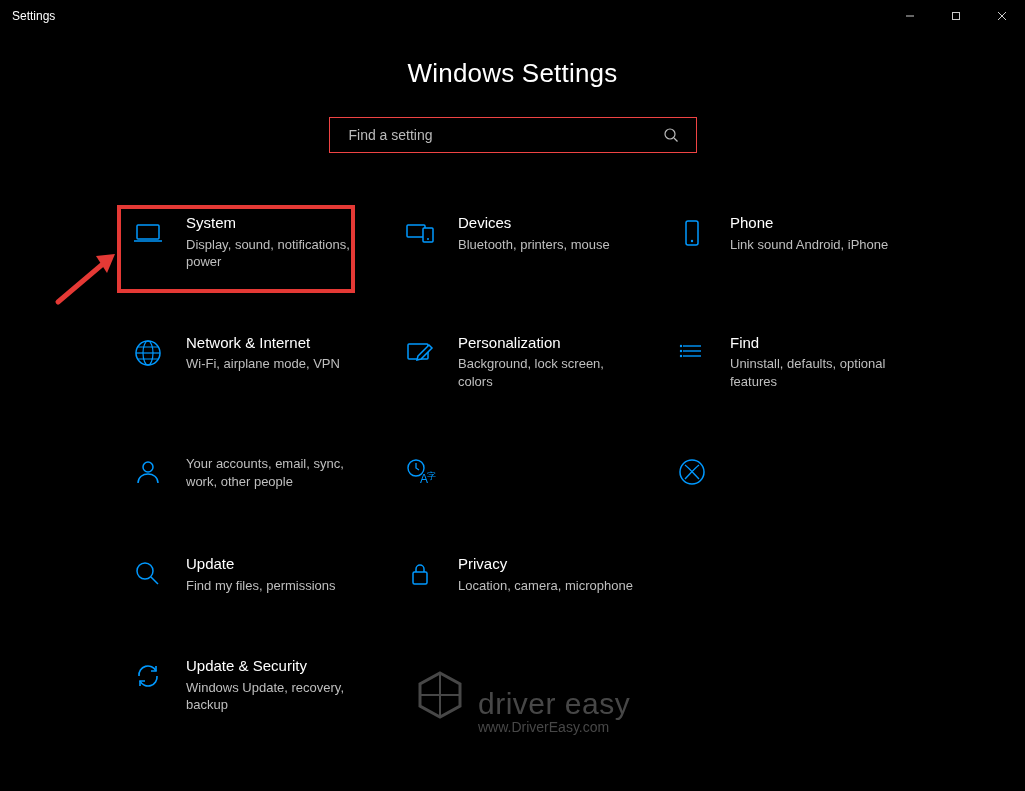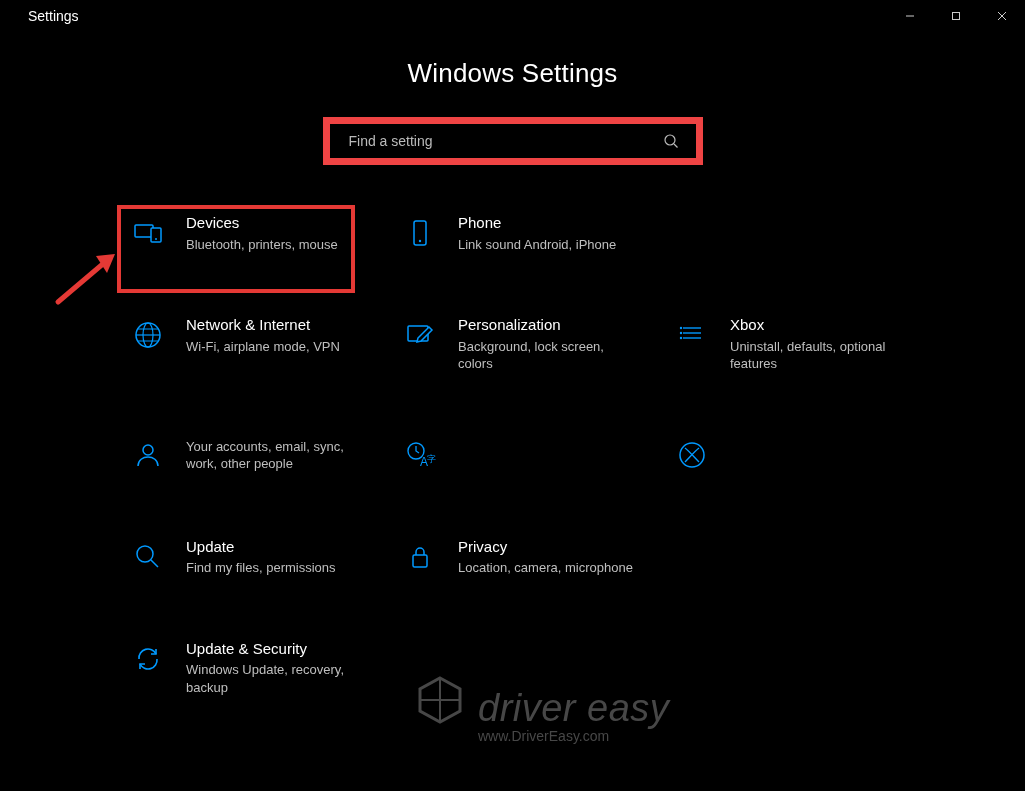--- a/index.html
+++ b/index.html
@@ -11,22 +11,22 @@
     color: #fff;
     font-family: "Segoe UI", -apple-system, Arial, sans-serif;
     overflow: hidden;
     position: relative;
   }
   .titlebar {
     height: 32px;
     display: flex;
     align-items: center;
     justify-content: space-between;
-    padding-left: 28px;
-    font-size: 14px;
+    padding-left: 12px;
+    font-size: 12px;
     color: #fff;
   }
   .titlebar .title {
     font-weight: 400;
   }
   .win-controls {
     display: flex;
     height: 32px;
   }
   .win-btn {
@@ -46,21 +46,21 @@
     letter-spacing: 0.2px;
   }
   .search-wrap {
     display: flex;
     justify-content: center;
     margin-top: 28px;
   }
   .search-box {
     width: 332px;
     height: 34px;
-    border: 7px solid #ef4444;
+    border: 1px solid #ef4444;
     background: #000;
     display: flex;
     align-items: center;
     padding: 0 17px;
     gap: 32px;
   }
   .search-box input {
     flex: 1;
     background: transparent;
     border: none;
@@ -148,22 +148,21 @@
     width: 56px;
     height: 56px;
     margin-right: 10px;
   }
   .watermark .wm-text {
     display: flex;
     flex-direction: column;
     color: #666;
   }
   .watermark .wm-main {
-    font-size: 38px;
-    font-style: italic;
+    font-size: 30px;
     letter-spacing: 0.5px;
     margin-top: 32px;
   }
   .watermark .wm-easy {
     font-weight: 300;
   }
   .watermark .wm-sub {
     font-size: 14px;
     margin-top: -2px;
   }
@@ -207,20 +206,32 @@
     </span>
   </div>
 </div>
 
 <div class="grid">
 
   <div class="row">
     <div class="cell">
       <div class="cell-icon">
         <svg width="34" height="34" viewBox="0 0 34 34" fill="none">
+            <rect x="6" y="9" width="22" height="14" rx="1" stroke="#0099ff" stroke-width="1.5"></rect>
+            <line x1="3" y1="25" x2="31" y2="25" stroke="#0099ff" stroke-width="1.5"></line>
+          </svg>
+      </div>
+      <div class="cell-body">
+        <div class="cell-title">System</div>
+        <div class="cell-desc">Display, sound, notifications, power</div>
+      </div>
+    </div>
+    <div class="cell">
+      <div class="cell-icon">
+        <svg width="34" height="34" viewBox="0 0 34 34" fill="none">
           <rect x="4" y="9" width="18" height="12" rx="1" stroke="#0099ff" stroke-width="1.5"></rect>
           <rect x="20" y="12" width="10" height="14" rx="1" stroke="#0099ff" stroke-width="1.5" fill="#000"></rect>
           <circle cx="25" cy="23" r="1" fill="#0099ff"></circle>
         </svg>
       </div>
       <div class="cell-body">
         <div class="cell-title">Devices</div>
         <div class="cell-desc">Bluetooth, printers, mouse</div>
       </div>
     </div>
@@ -271,21 +282,21 @@
         <svg width="34" height="34" viewBox="0 0 34 34" fill="none">
           <line x1="8" y1="10" x2="26" y2="10" stroke="#0099ff" stroke-width="1.4"></line>
           <line x1="8" y1="15" x2="26" y2="15" stroke="#0099ff" stroke-width="1.4"></line>
           <line x1="8" y1="20" x2="26" y2="20" stroke="#0099ff" stroke-width="1.4"></line>
           <circle cx="6" cy="10" r="1.2" fill="#0099ff"></circle>
           <circle cx="6" cy="15" r="1.2" fill="#0099ff"></circle>
           <circle cx="6" cy="20" r="1.2" fill="#0099ff"></circle>
         </svg>
       </div>
       <div class="cell-body">
-        <div class="cell-title">Xbox</div>
+        <div class="cell-title">Find</div>
         <div class="cell-desc">Uninstall, defaults, optional features</div>
       </div>
     </div>
   </div>
 
   <div class="row">
     <div class="cell">
       <div class="cell-icon">
         <svg width="34" height="34" viewBox="0 0 34 34" fill="none">
           <circle cx="17" cy="12" r="5" stroke="#0099ff" stroke-width="1.5"></circle>

